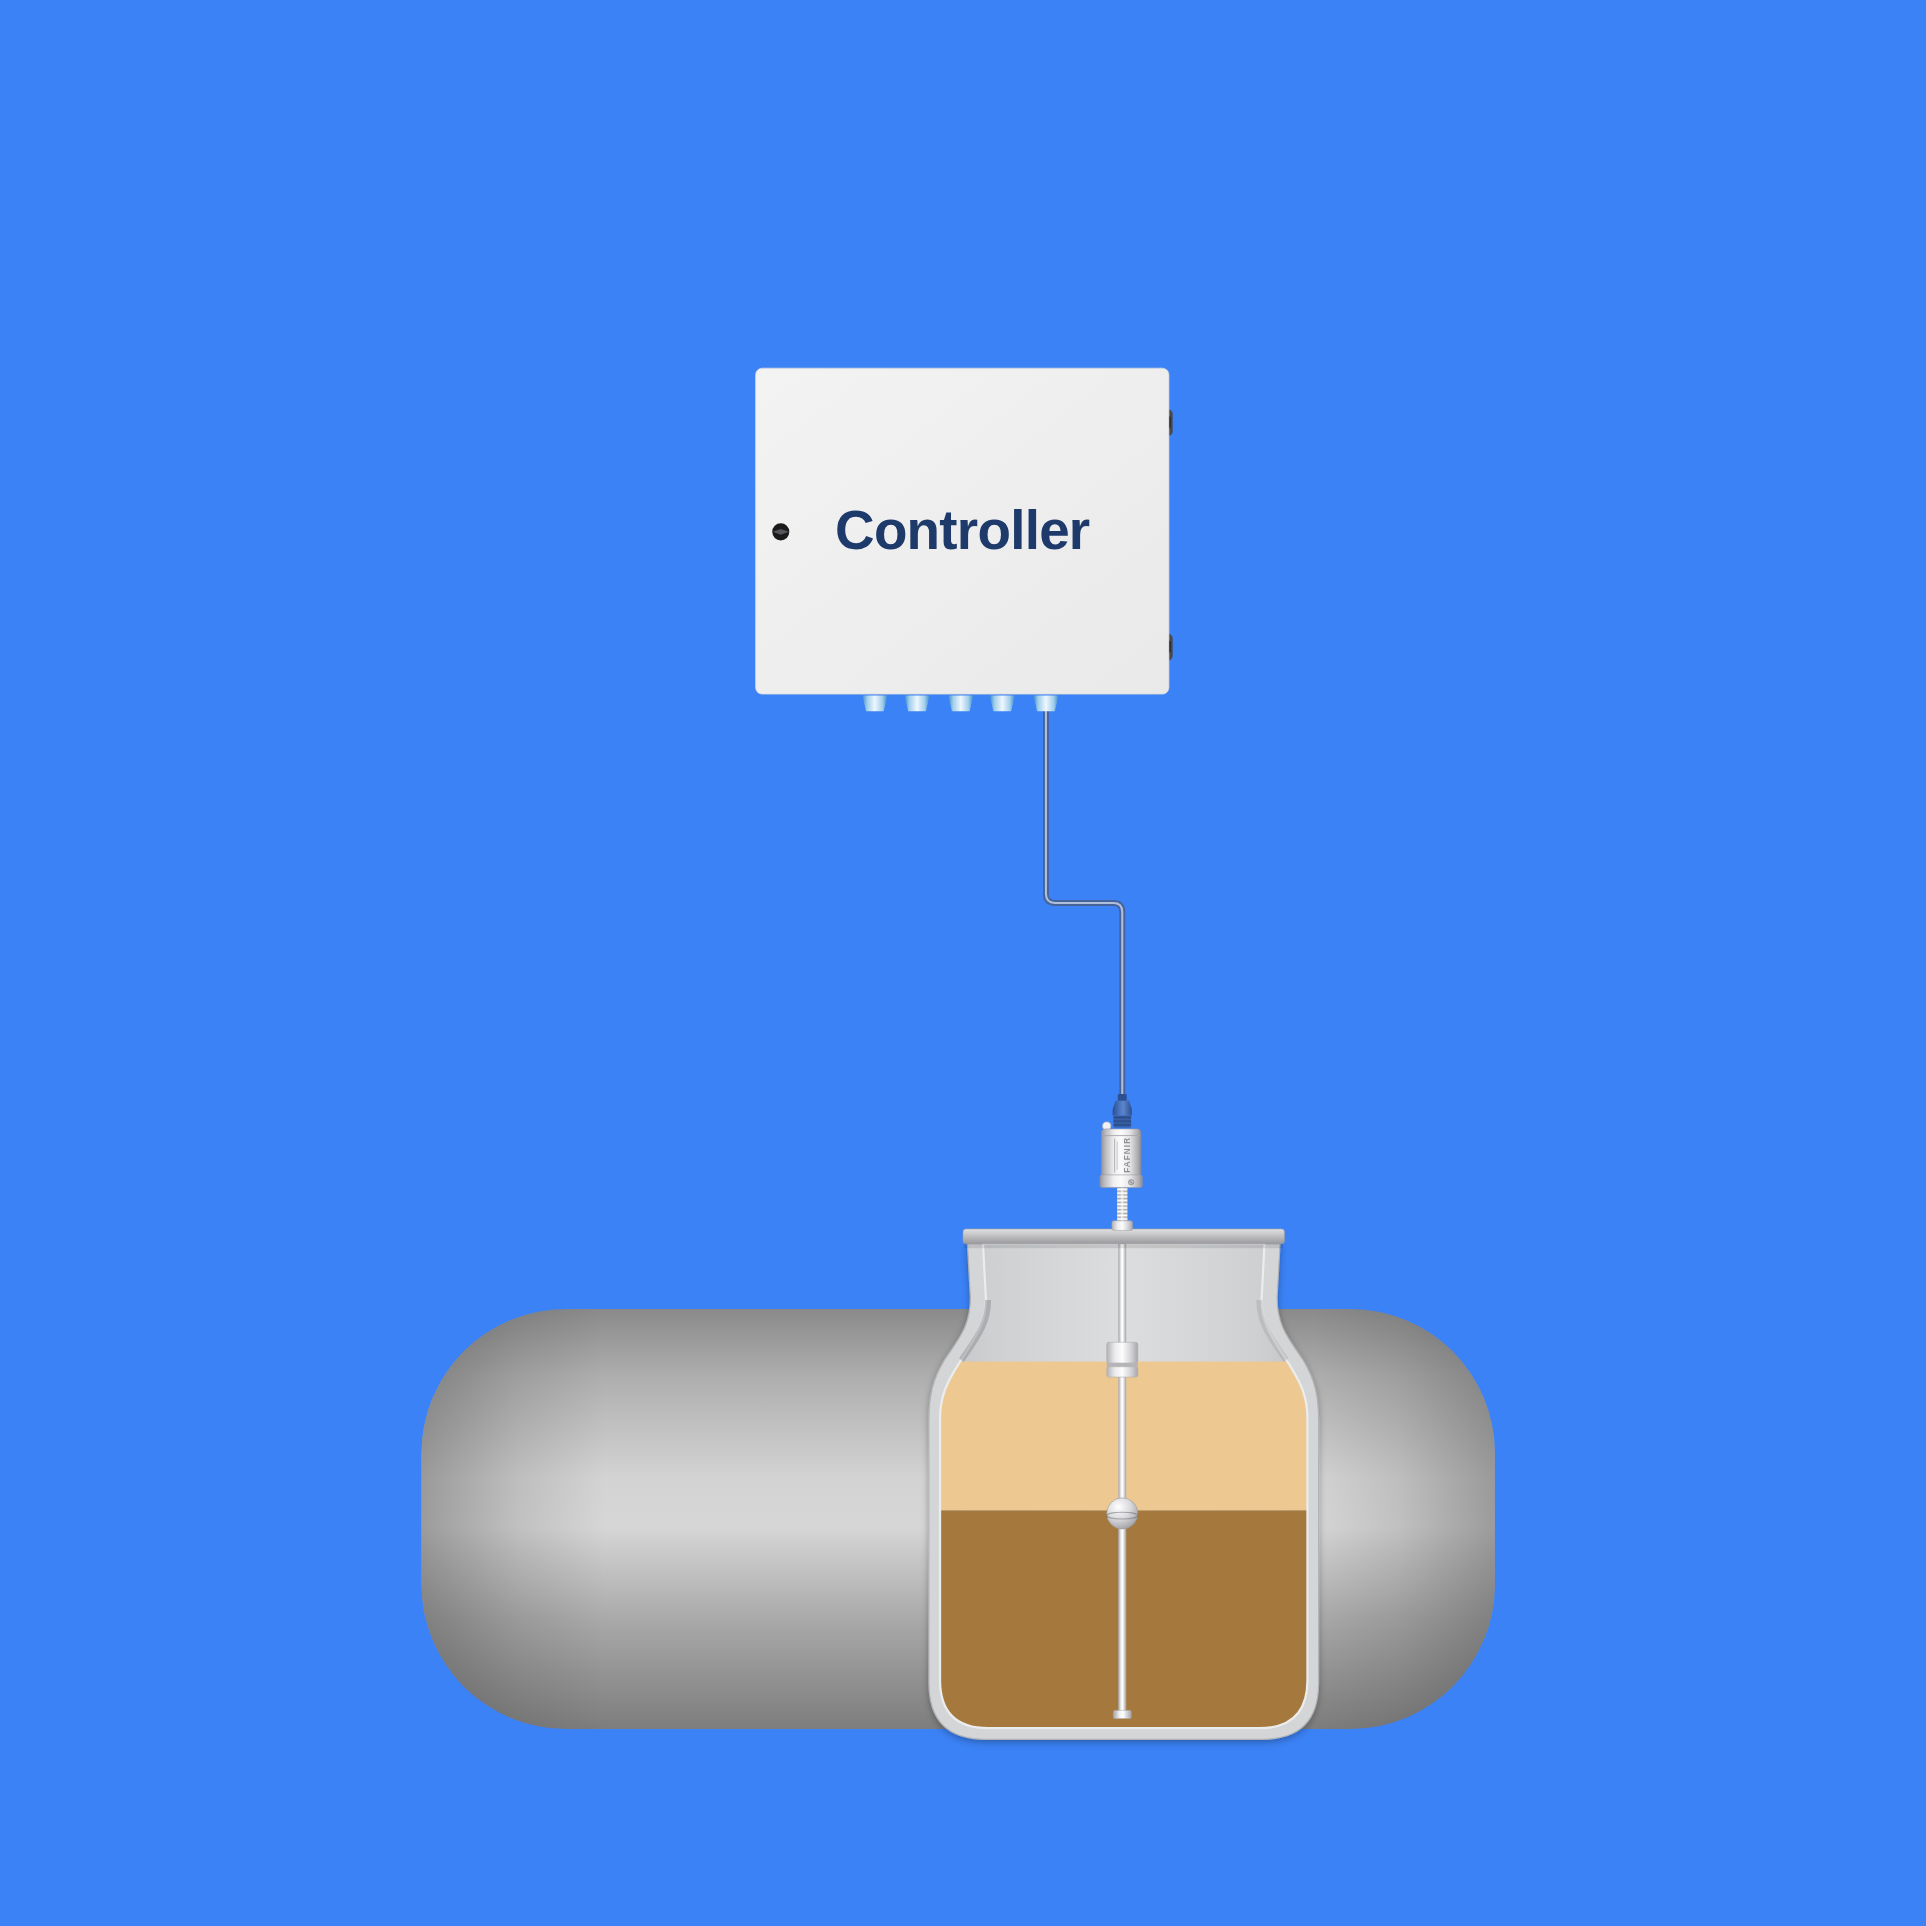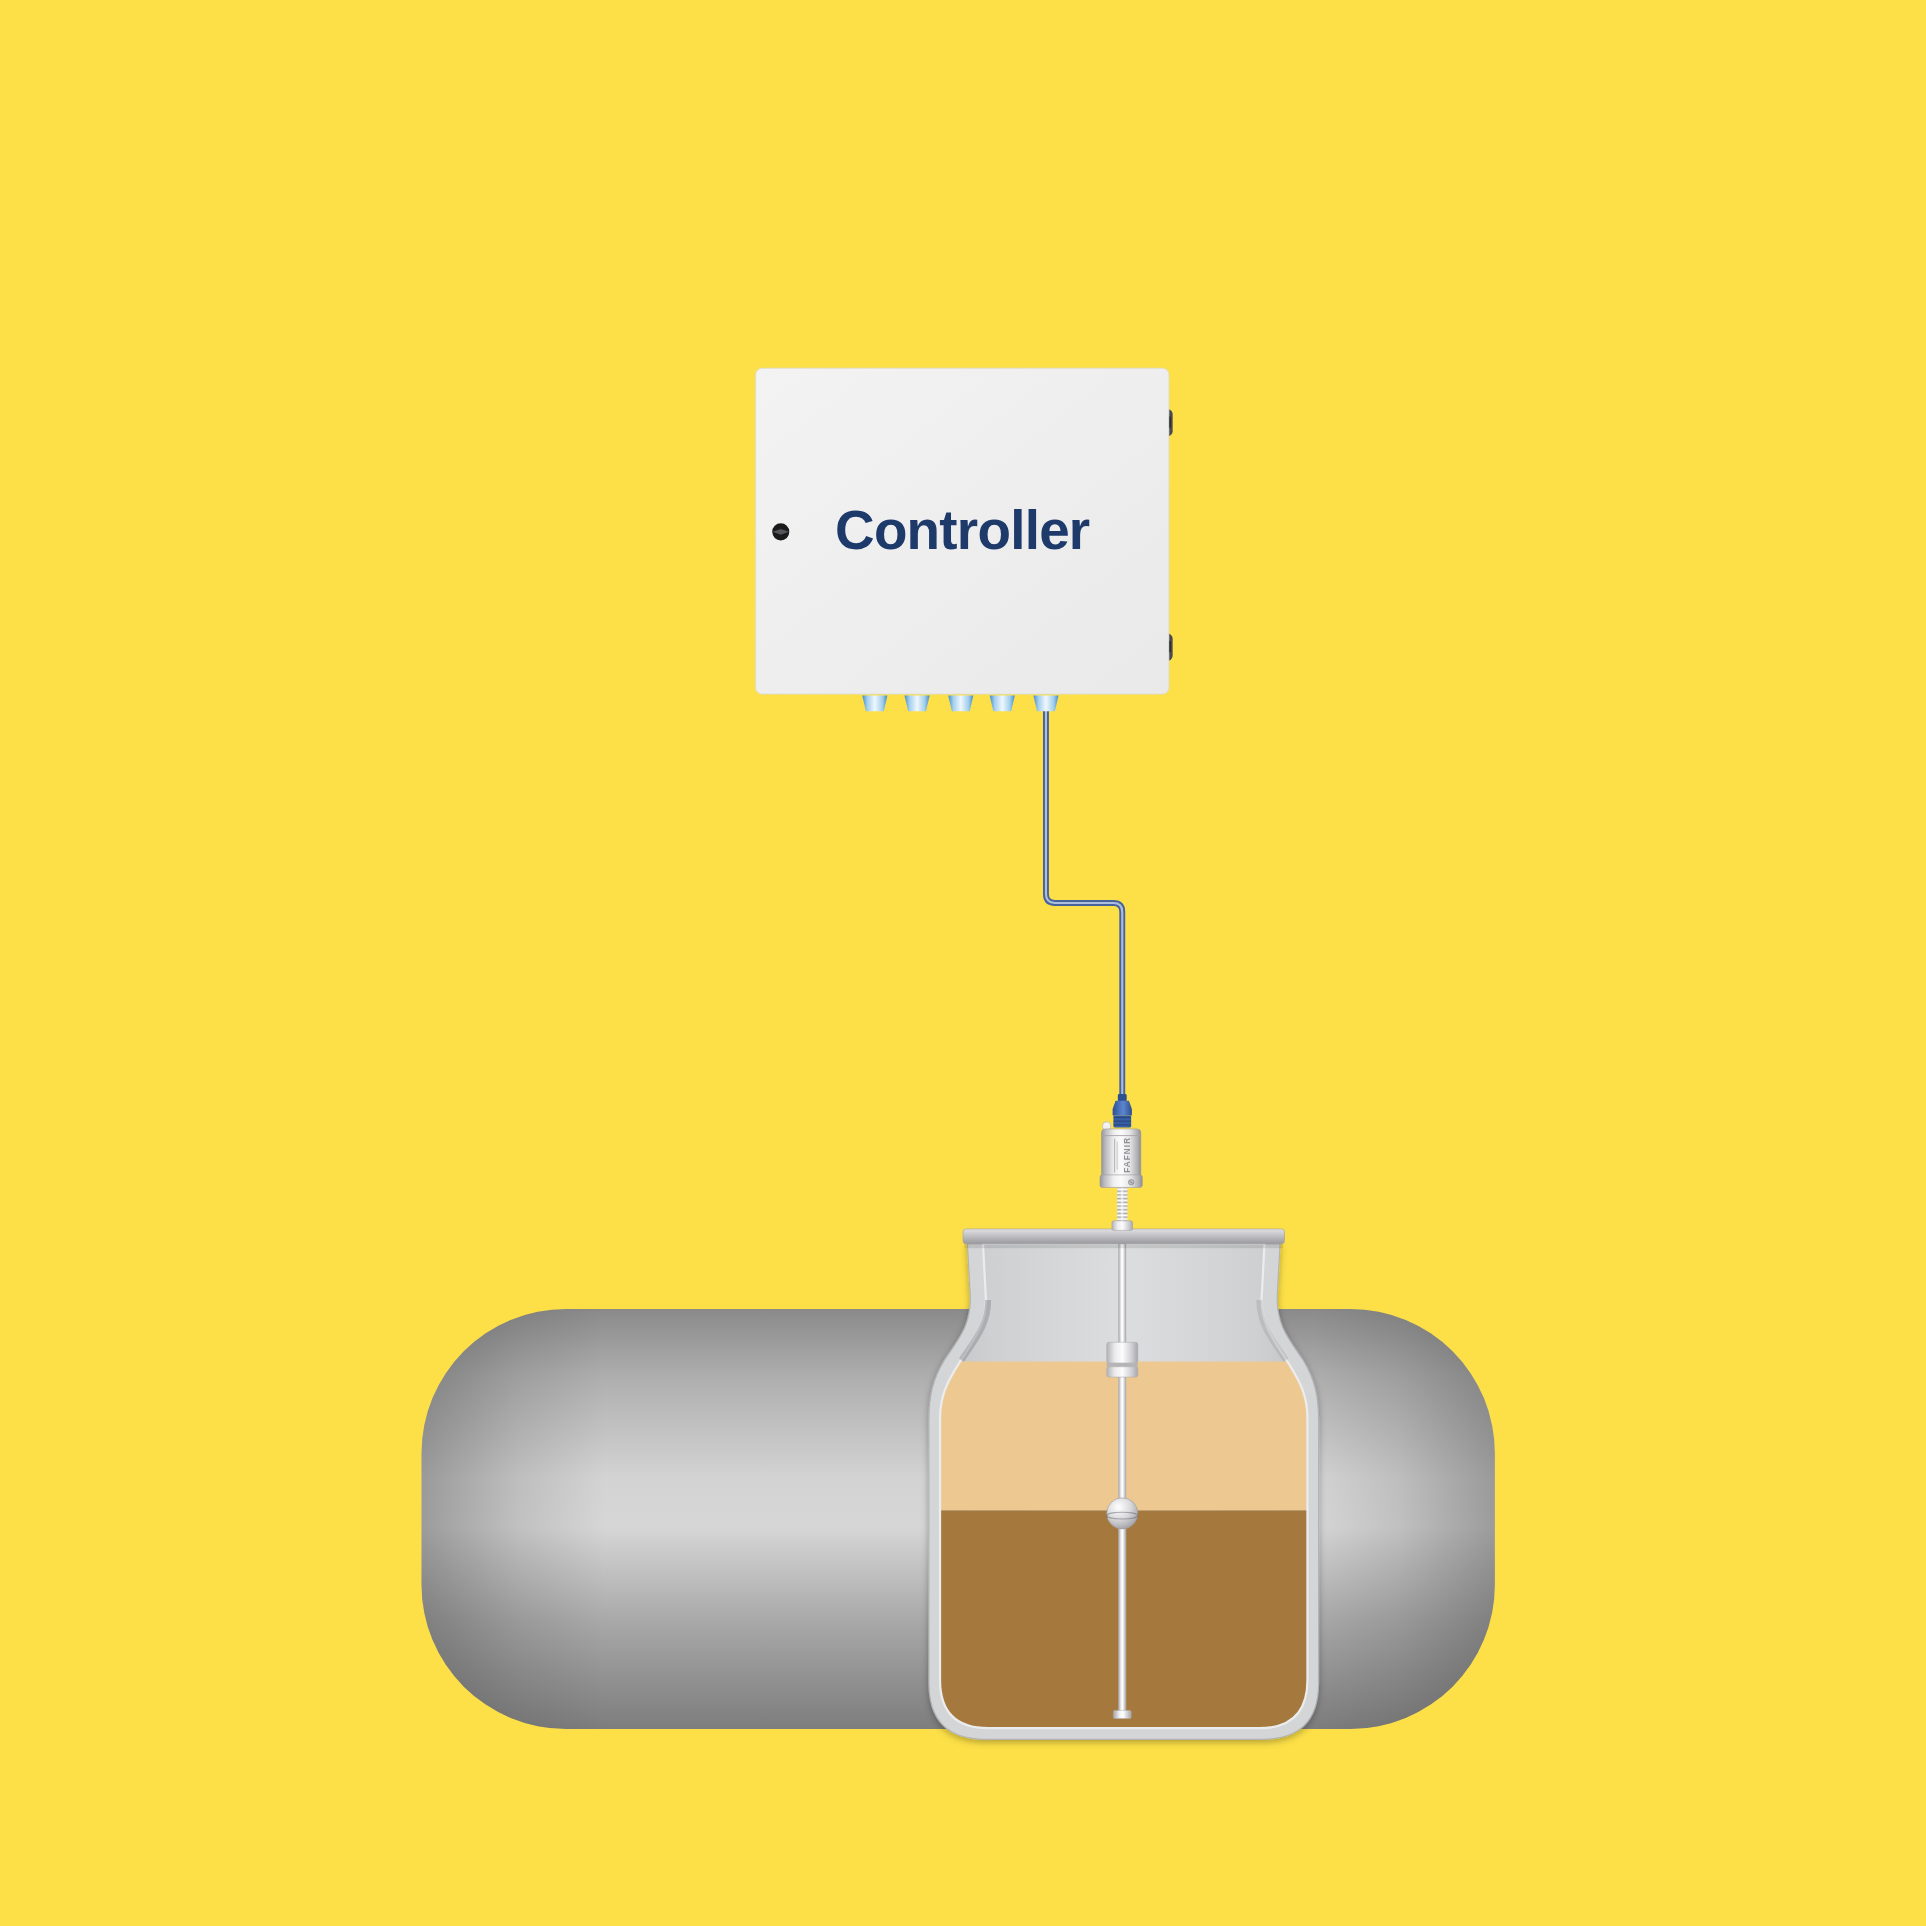--- a/index.html
+++ b/index.html
@@ -4,21 +4,21 @@
 <style>
   html, body {
     margin: 0;
     padding: 0;
     background: #000000;
   }
   .stage {
     position: relative;
     width: 1926px;
     height: 1926px;
-    background: #fde047;
+    background: #3b82f6;
     font-family: "Liberation Sans", sans-serif;
     overflow: hidden;
   }
   svg { display: block; }
   .controller-label {
     font-family: "Liberation Sans", sans-serif;
     font-weight: 700;
     font-size: 74px;
     letter-spacing: -1px;
   }

